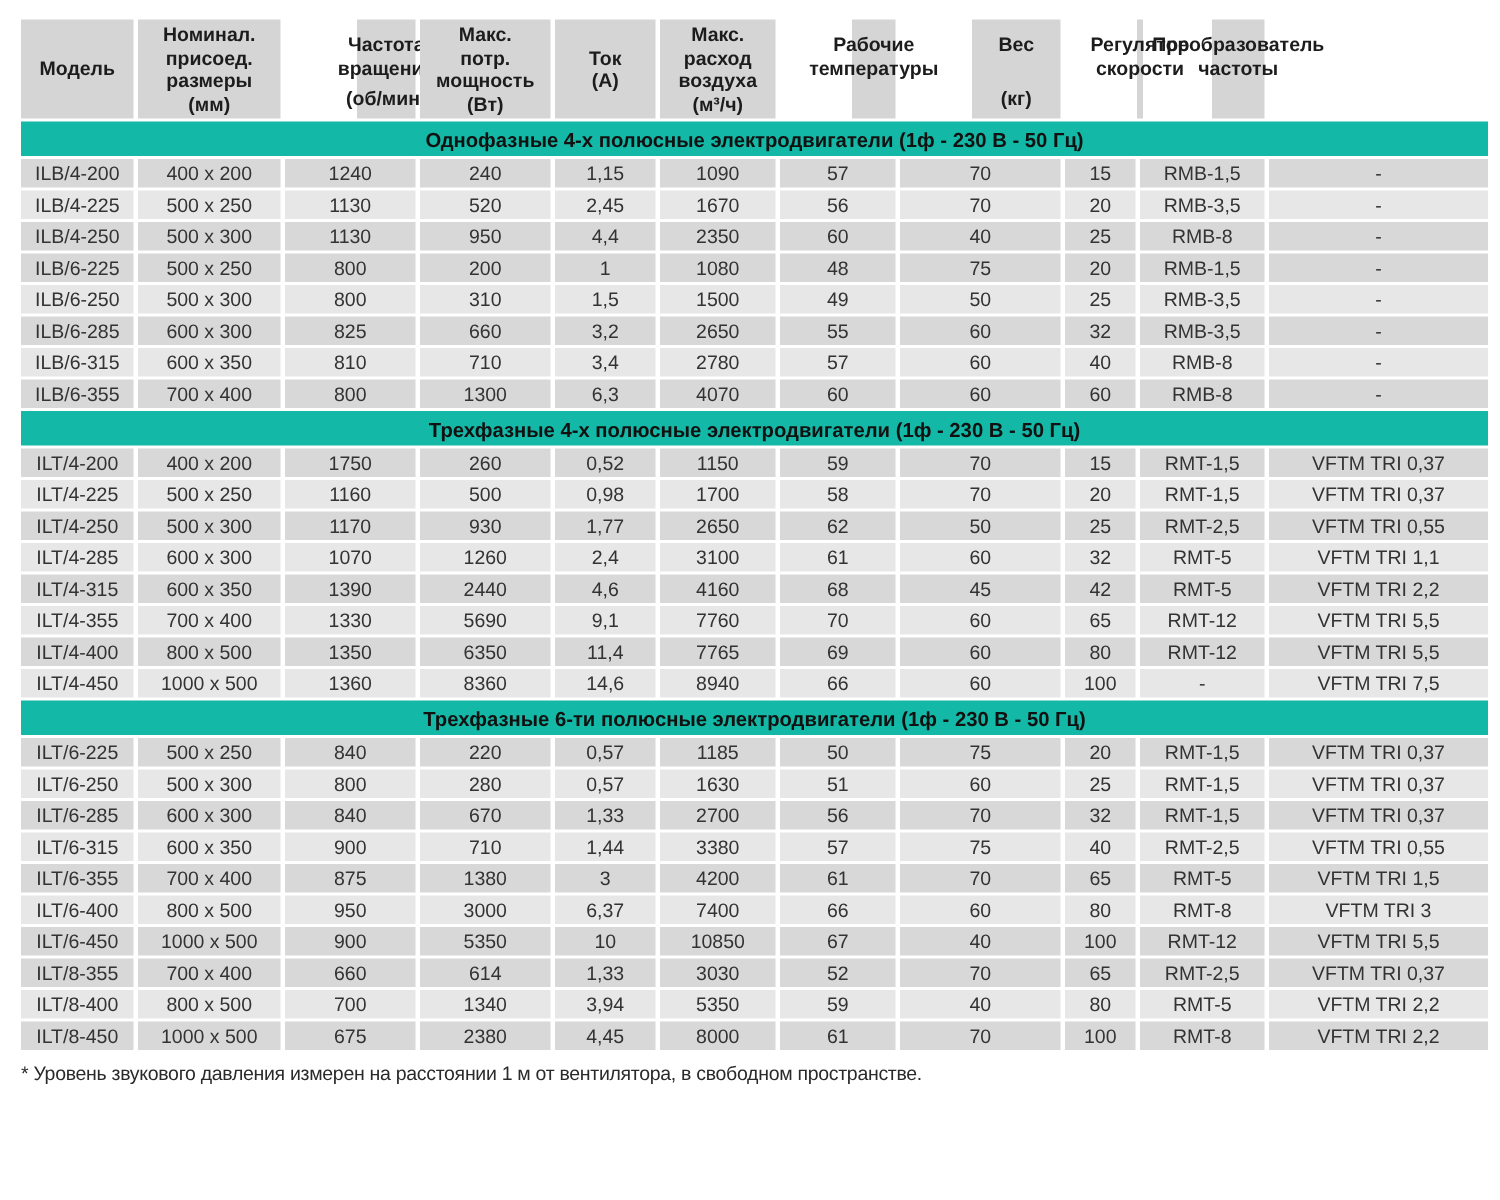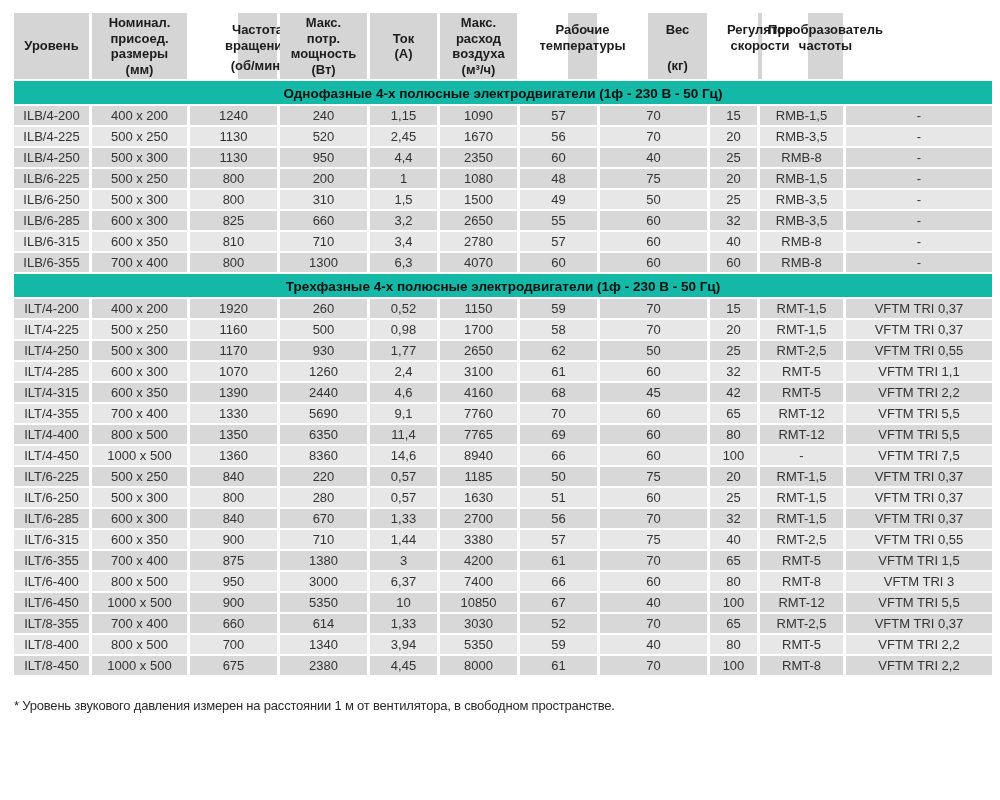--- a/index.html
+++ b/index.html
@@ -50,33 +50,33 @@
     line-height: 19px;
     font-size: 13px;
     text-align: center;
     white-space: nowrap;
     overflow: hidden;
     color: #333333;
   }
   .row-dark  { background: var(--row-dark, #d8d8d8); }
   .row-light { background: var(--row-light, #e7e7e7); }
   .footnote {
-    margin: 23px 0 0 14px;
+    margin: 8px 0 0 14px;
     font-size: 13px;
     color: #2a2a2a;
     letter-spacing: -0.2px;
   }
 </style>
 </head>
 <body>
 
 <div class="table-wrap">
   <div class="grid" id="spec-grid">
       <div class="header-cell">
-        <div class="hdr-line">Уровень</div>
+        <div class="hdr-line">Модель</div>
       </div>
       <div class="header-cell">
         <div class="hdr-line">Номинал.</div>
         <div class="hdr-line">присоед.</div>
         <div class="hdr-line">размеры</div>
         <div class="hdr-line">(мм)</div>
       </div>
       <div class="header-cell v-top">
         <div class="hdr-line">Частота</div>
         <div class="hdr-line">вращения</div>
@@ -201,21 +201,21 @@
       <div class="cell row-dark">6,3</div>
       <div class="cell row-dark">4070</div>
       <div class="cell row-dark">60</div>
       <div class="cell row-dark">60</div>
       <div class="cell row-dark">60</div>
       <div class="cell row-dark">RMB-8</div>
       <div class="cell row-dark">-</div>
       <div class="section-title">Трехфазные 4-х полюсные электродвигатели (1ф - 230 В - 50 Гц)</div>
       <div class="cell row-dark">ILT/4-200</div>
       <div class="cell row-dark">400 x 200</div>
-      <div class="cell row-dark">1920</div>
+      <div class="cell row-dark">1750</div>
       <div class="cell row-dark">260</div>
       <div class="cell row-dark">0,52</div>
       <div class="cell row-dark">1150</div>
       <div class="cell row-dark">59</div>
       <div class="cell row-dark">70</div>
       <div class="cell row-dark">15</div>
       <div class="cell row-dark">RMT-1,5</div>
       <div class="cell row-dark">VFTM TRI 0,37</div>
       <div class="cell row-light">ILT/4-225</div>
       <div class="cell row-light">500 x 250</div>
@@ -287,20 +287,21 @@
       <div class="cell row-light">1000 x 500</div>
       <div class="cell row-light">1360</div>
       <div class="cell row-light">8360</div>
       <div class="cell row-light">14,6</div>
       <div class="cell row-light">8940</div>
       <div class="cell row-light">66</div>
       <div class="cell row-light">60</div>
       <div class="cell row-light">100</div>
       <div class="cell row-light">-</div>
       <div class="cell row-light">VFTM TRI 7,5</div>
+      <div class="section-title">Трехфазные 6-ти полюсные электродвигатели (1ф - 230 В - 50 Гц)</div>
       <div class="cell row-dark">ILT/6-225</div>
       <div class="cell row-dark">500 x 250</div>
       <div class="cell row-dark">840</div>
       <div class="cell row-dark">220</div>
       <div class="cell row-dark">0,57</div>
       <div class="cell row-dark">1185</div>
       <div class="cell row-dark">50</div>
       <div class="cell row-dark">75</div>
       <div class="cell row-dark">20</div>
       <div class="cell row-dark">RMT-1,5</div>

